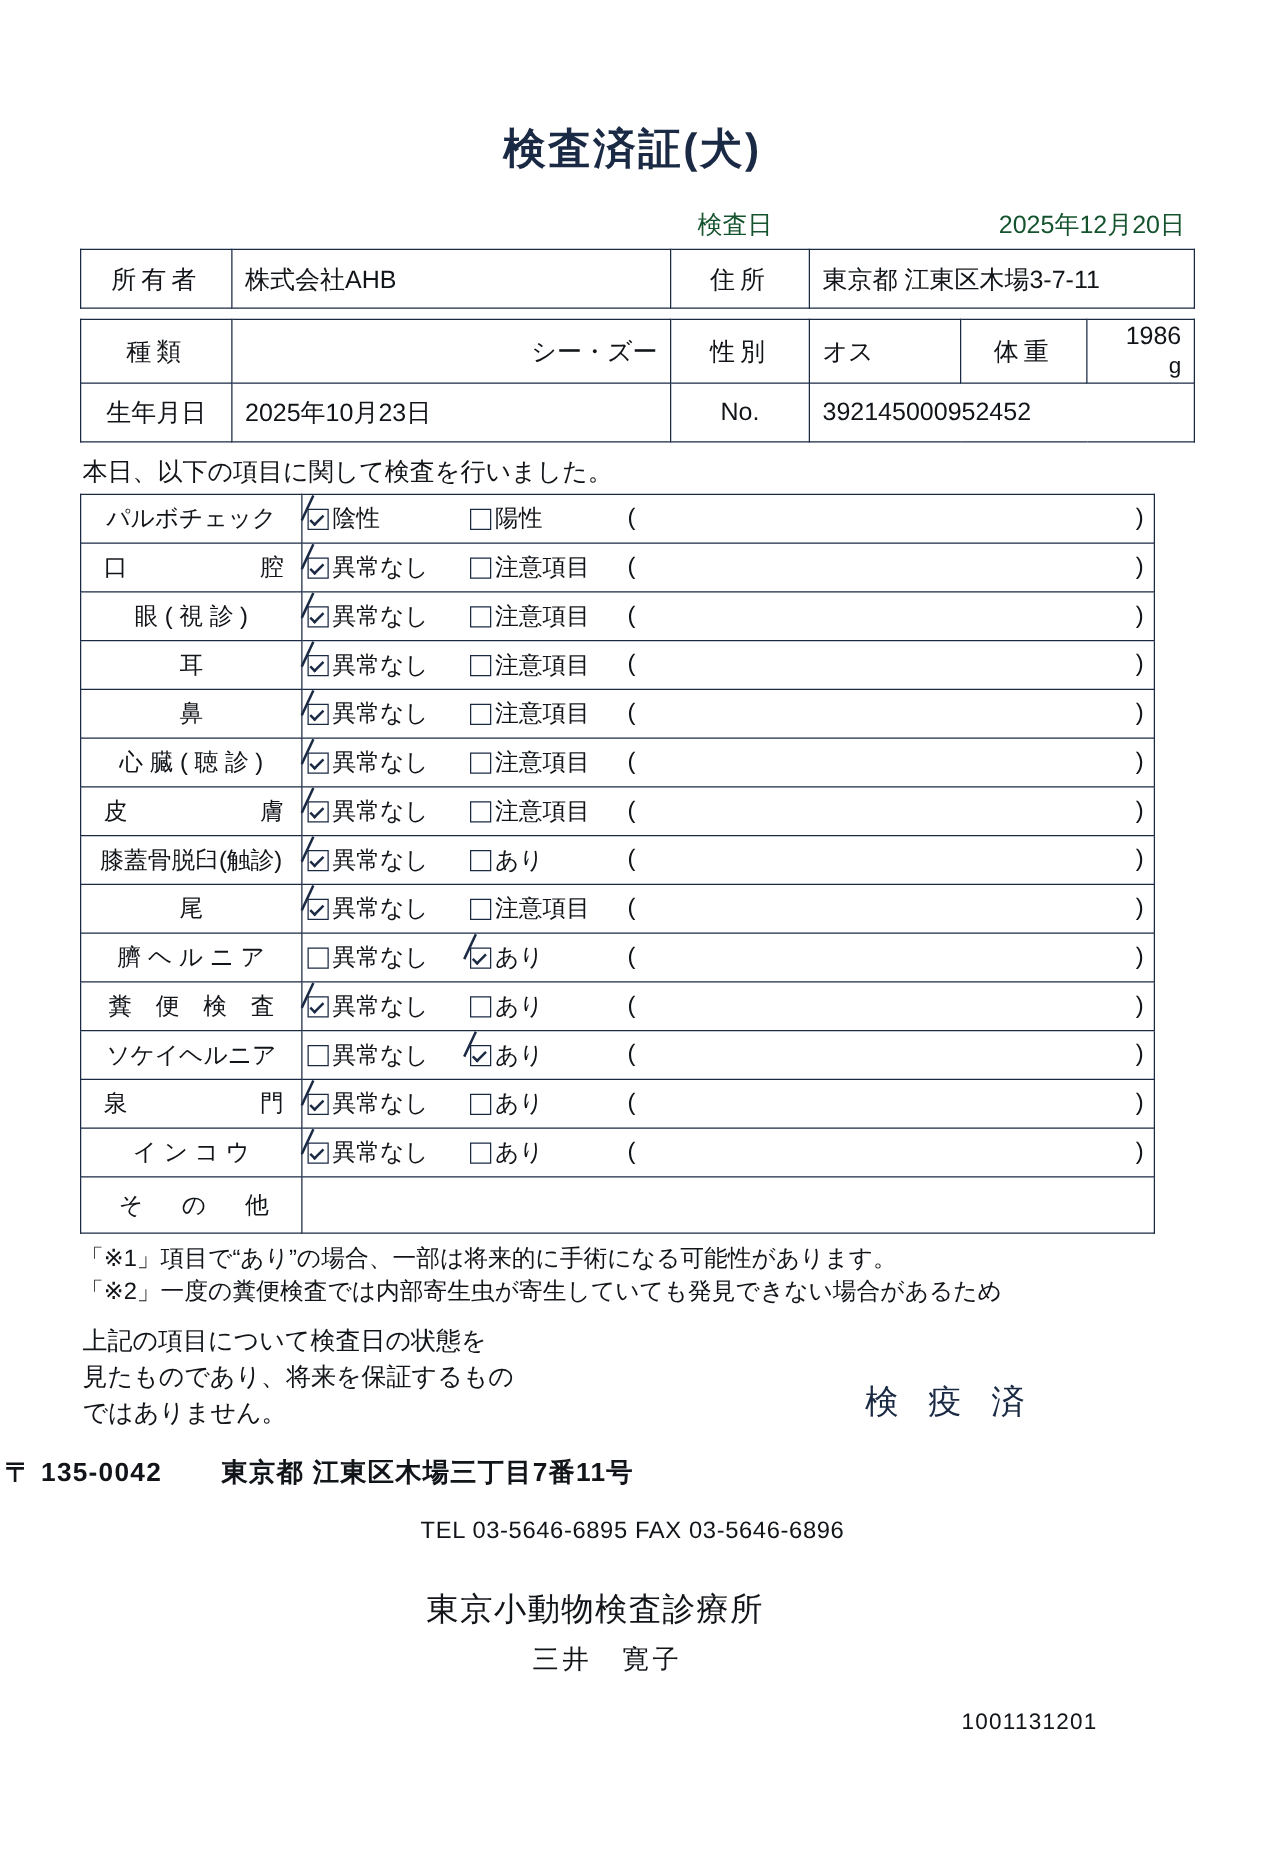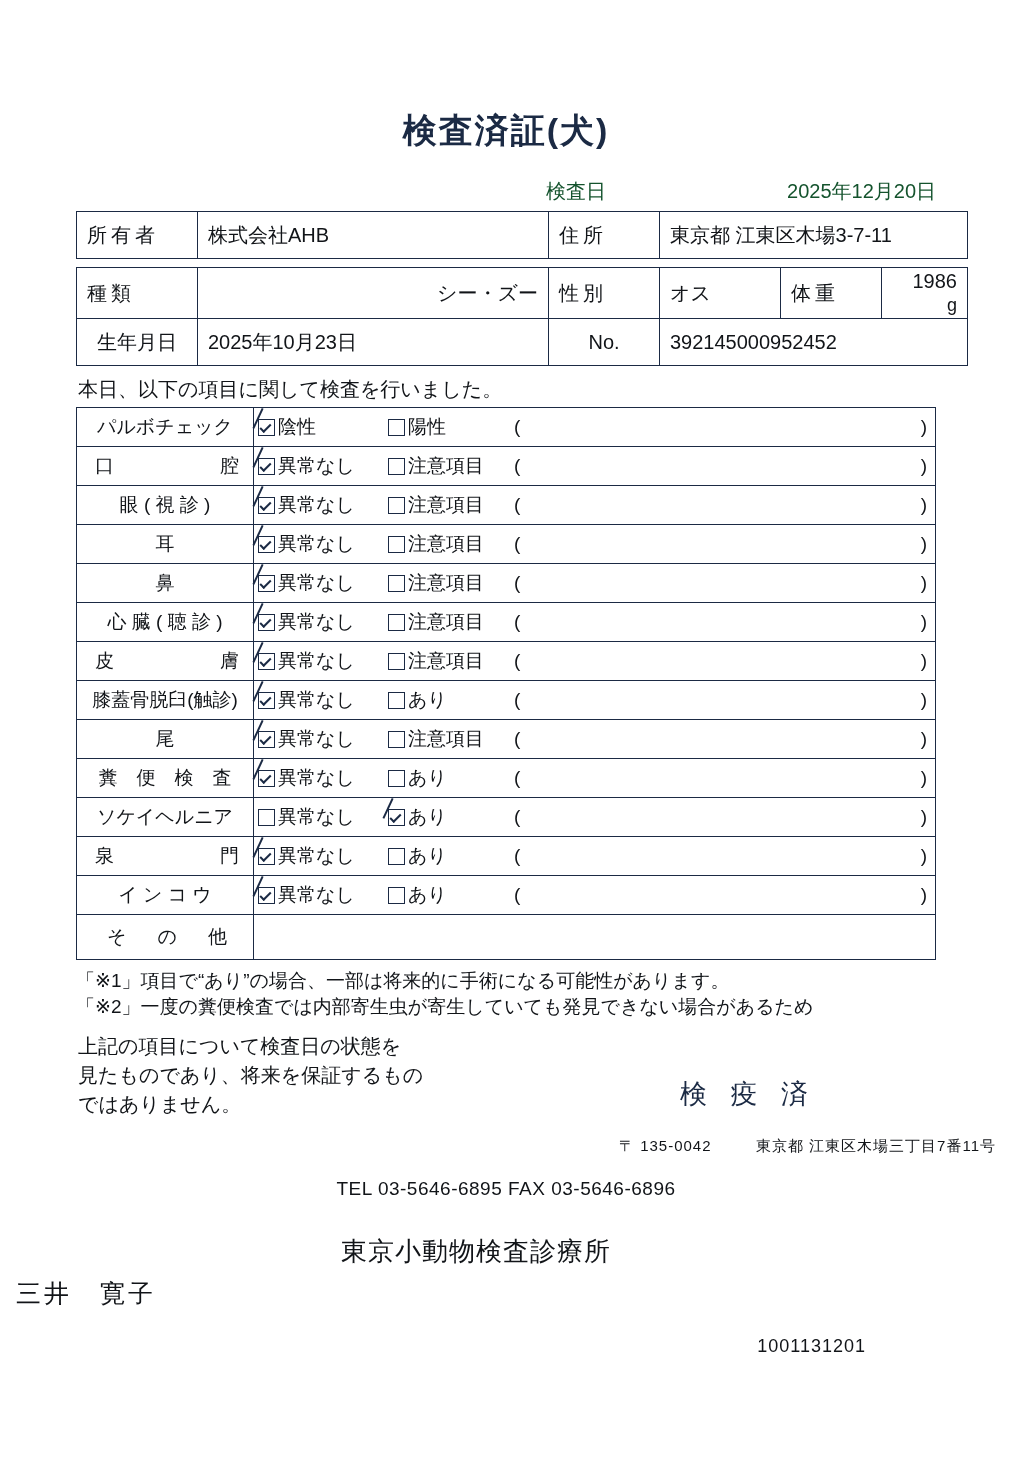--- a/index.html
+++ b/index.html
@@ -13,21 +13,21 @@
     font-family: "Liberation Sans", "DejaVu Sans", sans-serif;
     color: #111418;
     position: relative;
     overflow: hidden;
   }
   .page {
     position: relative;
     width: 1012px;
     height: 1484px;
     box-sizing: border-box;
-    padding: 16px;
+    padding: 4px;
   }
 
   
   .title {
     text-align: center;
     font-size: 34px;
     letter-spacing: 2px;
     font-weight: 700;
     margin: 0;
     padding-top: 92px;
@@ -60,21 +60,21 @@
   }
   .info-table td {
     border: 1.5px solid #1b2a44;
     height: 42px;
     font-size: 20px;
     padding: 2px 10px;
     color: #111418;
     vertical-align: middle;
   }
   .lbl {
-    text-align: left;
+    text-align: center;
     letter-spacing: 4px;
     white-space: nowrap;
     font-family: Liberation Mono, monospace;
   }
   .lbl-sp {
     text-align: center;
     white-space: nowrap;
   }
   .val {
     text-align: left;
@@ -201,41 +201,43 @@
   .stamp {
     position: absolute;
     right: 180px;
     top: 44px;
     font-size: 27px;
     letter-spacing: 8px;
     color: #1b2a44;
     font-weight: 400;
   }
   .addr {
-    text-align: right;
-    font-size: 15px;
+    text-align: left;
+    font-size: 21px;
     margin-top: 18px;
     letter-spacing: 1px;
+    font-weight: bold;
   }
   .addr .zip-spacer { display: inline-block; width: 34px; }
   .tel {
     text-align: center;
     font-size: 19px;
     margin-top: 22px;
     letter-spacing: 0.5px;
   }
   .clinic {
     text-align: center;
     font-size: 26px;
     margin-top: 34px;
     letter-spacing: 1px;
     padding-right: 60px;
   }
   .doctor {
-    font-size: 25px;
+    text-align: center;
+    font-size: 21px;
     margin-top: 8px;
     letter-spacing: 3px;
     padding-right: 40px;
   }
   .serial {
     text-align: right;
     font-size: 18px;
     margin: 26px 130px 0 0;
     letter-spacing: 1px;
   }
@@ -456,20 +458,39 @@
                 <span>注意項目</span>
               </div>
               <div class="paren">
                 <span>(</span>
                 <span>)</span>
               </div>
             </div>
           </td>
         </tr>
         <tr>
+          <td class="item-name">臍 ヘ ル ニ ア</td>
+          <td class="opts">
+            <div class="opts-inner">
+              <div class="opt opt-1">
+                <span class="box"></span>
+                <span>異常なし</span>
+              </div>
+              <div class="opt opt-2 checked">
+                <span class="box"></span>
+                <span>あり</span>
+              </div>
+              <div class="paren">
+                <span>(</span>
+                <span>)</span>
+              </div>
+            </div>
+          </td>
+        </tr>
+        <tr>
           <td class="item-name">糞　便　検　査</td>
           <td class="opts">
             <div class="opts-inner">
               <div class="opt opt-1 checked">
                 <span class="box"></span>
                 <span>異常なし</span>
               </div>
               <div class="opt opt-2">
                 <span class="box"></span>
                 <span>あり</span>

